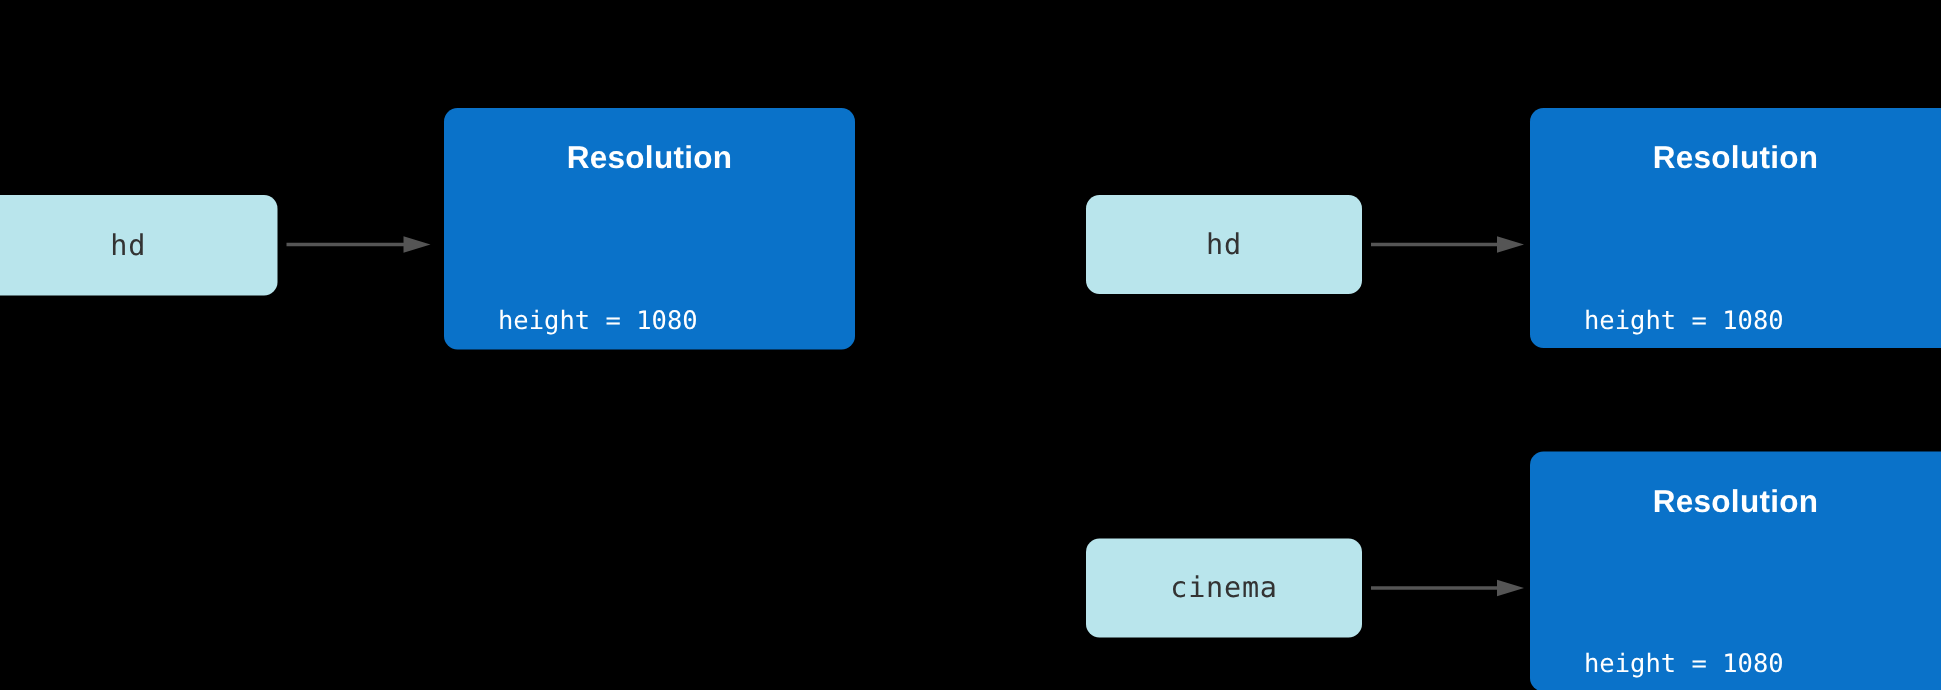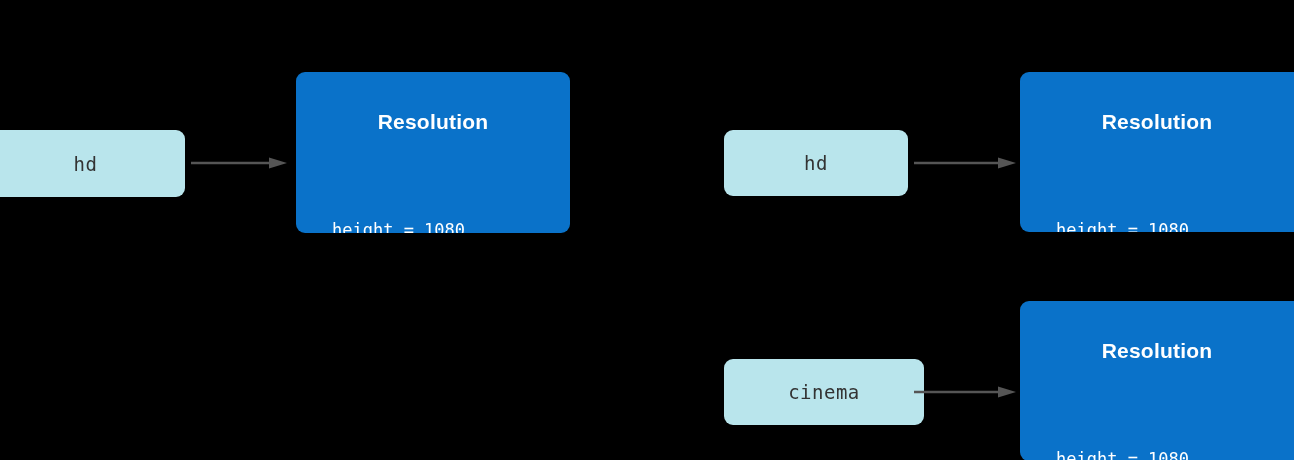--- a/index.html
+++ b/index.html
@@ -42,21 +42,21 @@
     display: flex;
     flex-direction: column;
     align-items: center;
     overflow: hidden;
   }
   .node-class .class-title {
     font-family: "Liberation Sans", sans-serif;
     font-weight: bold;
     font-size: 21px;
     letter-spacing: 0.2px;
-    margin-top: 38px;
+    margin-top: 22px;
     text-align: center;
   }
   .node-class .class-attrs {
     font-family: "DejaVu Sans Mono", monospace;
     font-size: 17px;
     line-height: 29px;
     margin-top: 24px;
     align-self: flex-start;
     padding-left: 36px;
     white-space: pre;
@@ -109,21 +109,21 @@
   </div>
 
   <div class="node-class" style="left:1020px; top:72px; width:292px; height:160px;">
     <div class="class-title" style="margin-left:-18px;">Resolution</div>
     <div class="class-attrs">
       <div class="attr-line">height = 1080</div>
       
     </div>
   </div>
 
-  <div class="node-instance" style="left:724px; top:359px; width:200px; height:66px;">
+  <div class="node-instance" style="left:724px; top:359px; width:184px; height:66px;">
     <span>cinema</span>
   </div>
 
   <div class="edge" style="left:914px; top:385px; width:108px;">
     <svg width="108" height="14" viewBox="0 0 108 14">
       <line x1="0" y1="7" x2="92" y2="7" stroke="#555555" stroke-width="2.4"></line>
       <polygon points="84,1.5 102,7 84,12.5" fill="#555555"></polygon>
     </svg>
   </div>
 

